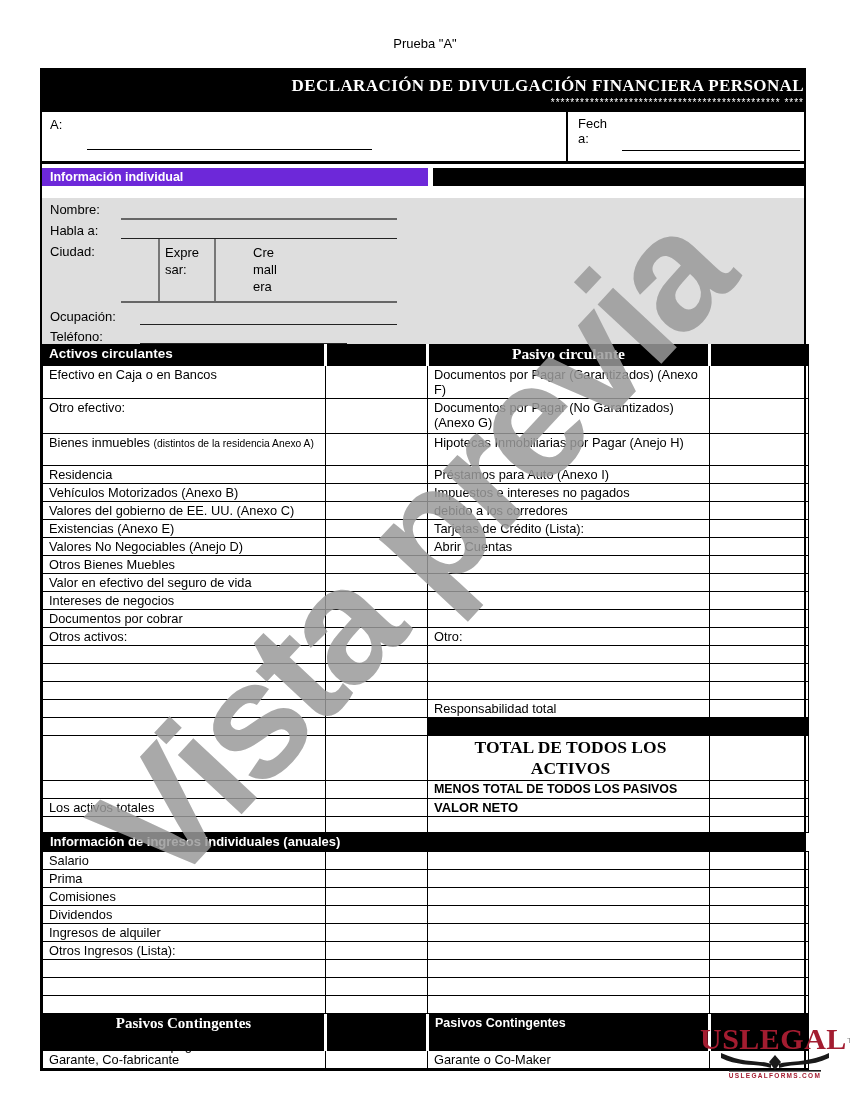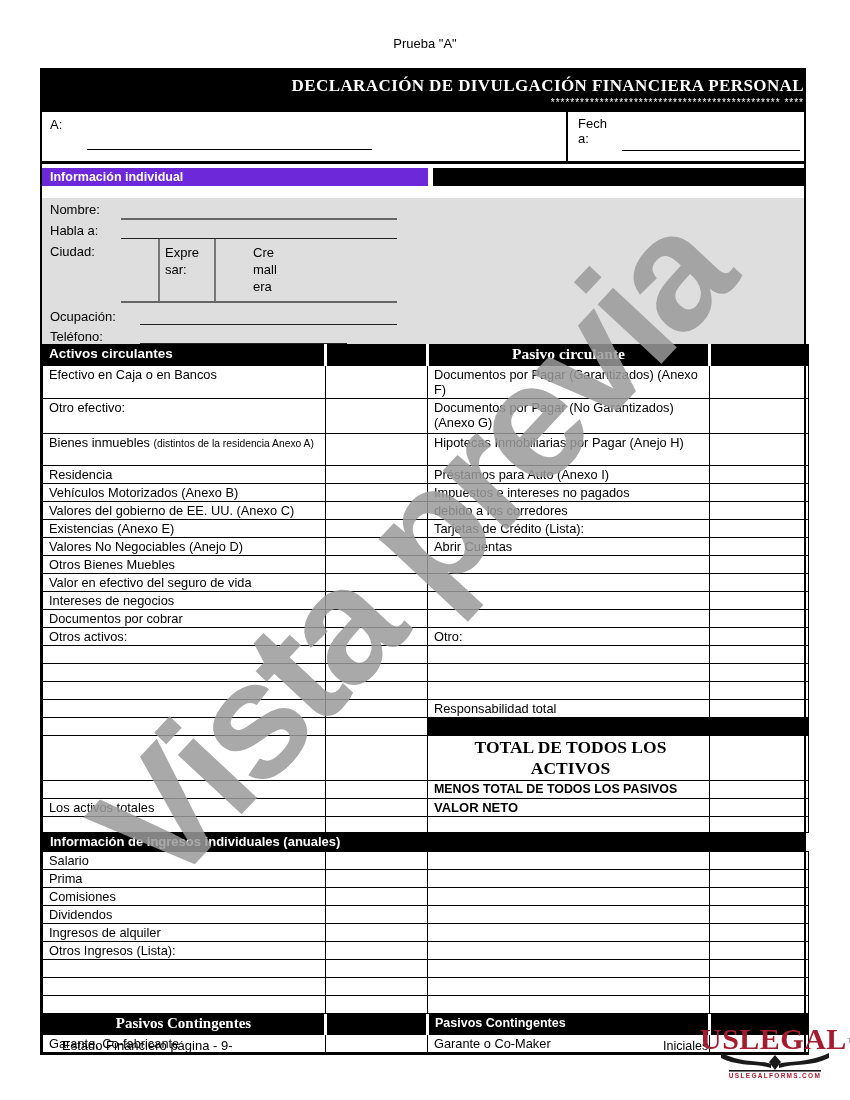--- a/index.html
+++ b/index.html
@@ -27,21 +27,21 @@
   .info-body{position:relative;height:146px;background:#dedede;font-size:13px;margin-top:12px;}
   .fl{position:absolute;}
   .uline{position:absolute;border-bottom:1.5px solid #222;}
   .uline.gray{border-bottom:2.5px solid #666;}
   .vline{position:absolute;width:1.5px;background:#777;}
   .wrapbox{position:absolute;word-break:break-all;line-height:17px;}
   
   table{border-collapse:collapse;table-layout:fixed;width:766px;}
   td{border:1.5px solid #000;font-size:12.8px;padding:1px 6px;vertical-align:top;line-height:15px;overflow:hidden;}
   tr.hA{height:32px;} tr.hB{height:35px;} tr.h18{height:18px;} tr.h21{height:21px;}
-  tr.h24{height:24px;text-align:center;} tr.h16{height:16px;} tr.h20{height:20px;}
+  tr.h24{height:24px;text-align:center;} tr.h16{height:16px;} tr.h20{height:36px;}
   td.hd{background:#000;color:#fff;}
   tr.hdr td + td{border-left:3px solid #fff;}
   td.hd-sans{font-weight:bold;font-size:13.5px;}
   td.hd-serif{font-family:"Liberation Serif",serif;font-weight:bold;font-size:15.5px;text-align:center;}
   td.hd-sans2{font-weight:bold;font-size:12.5px;}
   .note{font-size:10.3px;}
   td.blackout{background:#000;}
   td.total-serif{font-family:"Liberation Serif",serif;font-weight:bold;font-size:17.5px;line-height:21px;padding-left:10px;}
   td.menos{font-weight:bold;font-size:12.4px;}
   td.valor{font-weight:bold;font-size:13px;}

